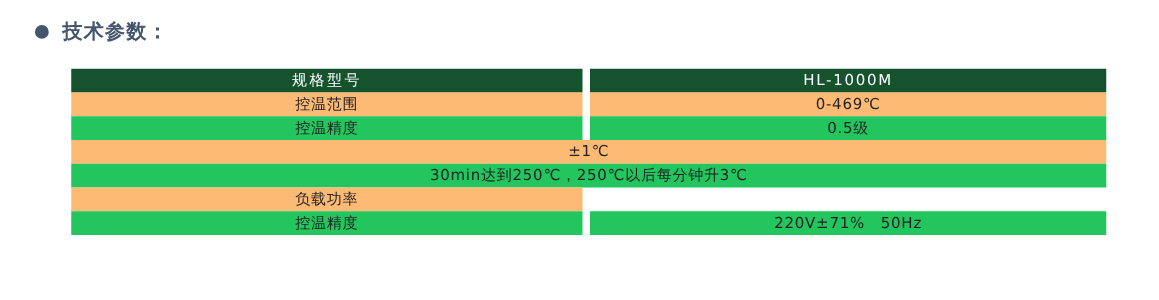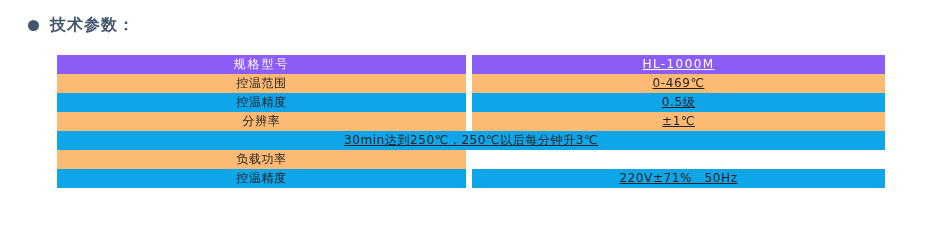--- a/index.html
+++ b/index.html
@@ -69,32 +69,31 @@
     letter-spacing: 0.6px;
     white-space: nowrap;
     overflow: hidden;
   }
   .cell-label {
     flex: 0 0 409px;
     width: 409px;
   }
   .cell-value {
     flex: 1 1 auto;
-    text-decoration: underline;
   }
 
   
   .spec-row.header .cell {
-    background: #8b5cf6;
+    background: #14532d;
     color: #ffffff;
     font-weight: normal;
     letter-spacing: 1.4px;
   }
   .spec-row.shade .cell {
-    background: #0ea5e9;
+    background: #22c55e;
   }
   .spec-row.plain .cell {
     background: #fdba74;
   }
 
   .spec-row.header .cell-label {
     letter-spacing: 2px;
   }
 </style>
 </head>
@@ -118,21 +117,20 @@
       <div class="cell cell-label">控温范围</div>
       <div class="cell cell-value">0-469℃</div>
     </div>
 
     <div class="spec-row shade">
       <div class="cell cell-label">控温精度</div>
       <div class="cell cell-value">0.5级</div>
     </div>
 
     <div class="spec-row plain">
-      <div class="cell cell-label">分辨率</div>
       <div class="cell cell-value">±1℃</div>
     </div>
 
     <div class="spec-row shade">
       <div class="cell cell-value">30min达到250℃，250℃以后每分钟升3℃</div>
     </div>
 
     <div class="spec-row plain">
       <div class="cell cell-label">负载功率</div>
     </div>

